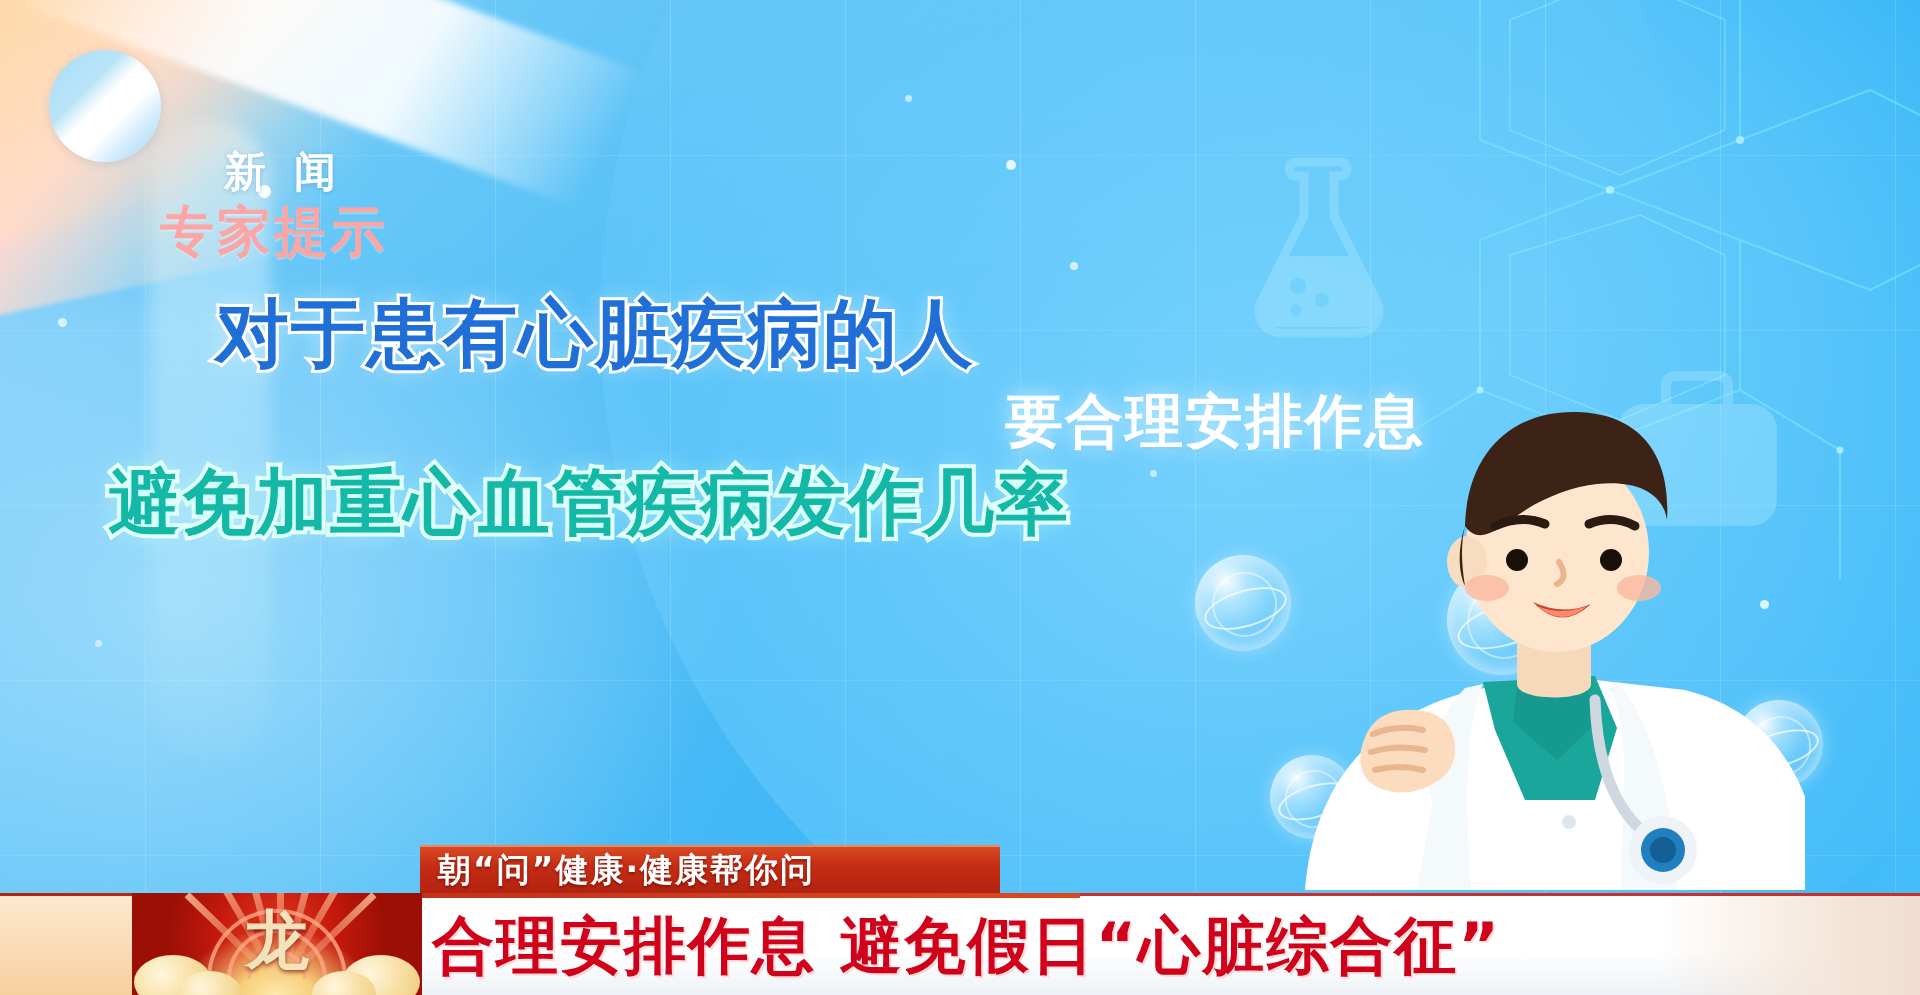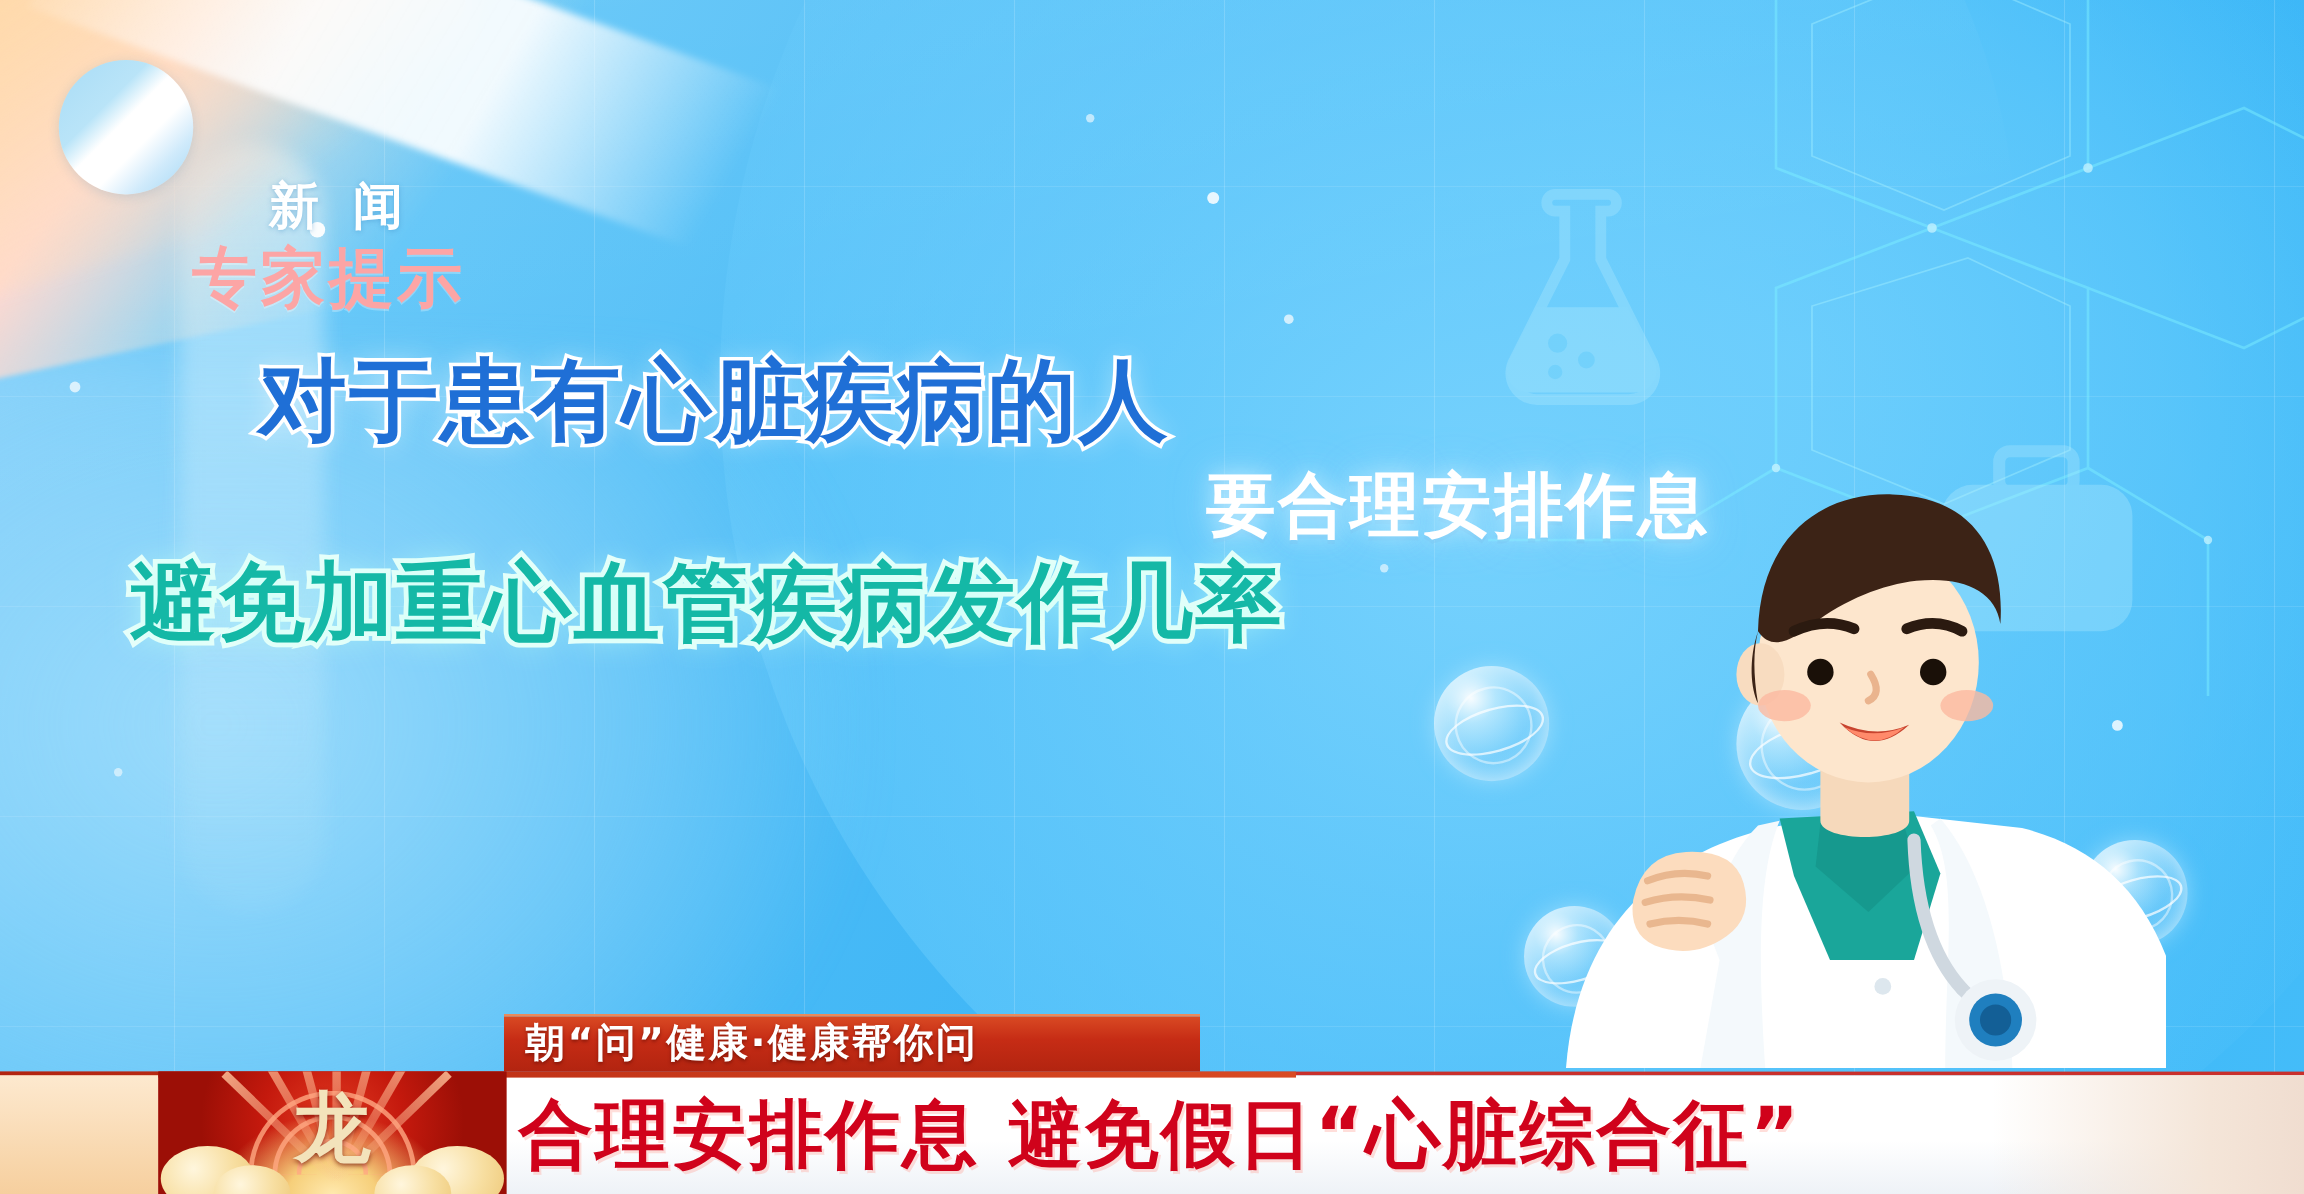--- a/index.html
+++ b/index.html
@@ -152,21 +152,21 @@
 
   
   .doctor{ position:absolute; left:1165px; top:330px; width:640px; height:560px; }
   .doctor svg{ display:block; width:100%; height:100%; }
 
   
   .ticker-top{
     position:absolute; left:420px; top:845px; width:580px; height:48px;
     background:linear-gradient(180deg,#d94a23 0%,#c62c15 42%,#b22410 100%);
     border-top:2px solid #e98a5c;
-    display:flex; padding-left:18px;
+    display:flex; align-items:center; padding-left:18px;
   }
   .ticker-top span{
     color:#ffffff; font-size:33px; font-weight:700; letter-spacing:2px;
     font-family:"DejaVu Sans","Liberation Sans",sans-serif;
     text-shadow:0 2px 3px rgba(90,10,0,.55);
   }
 
   .ticker-main{
     position:absolute; left:0px; top:893px; width:1920px; height:102px;
     background:linear-gradient(180deg,#ffffff 0%,#ffffff 55%,#eef2f7 100%);

